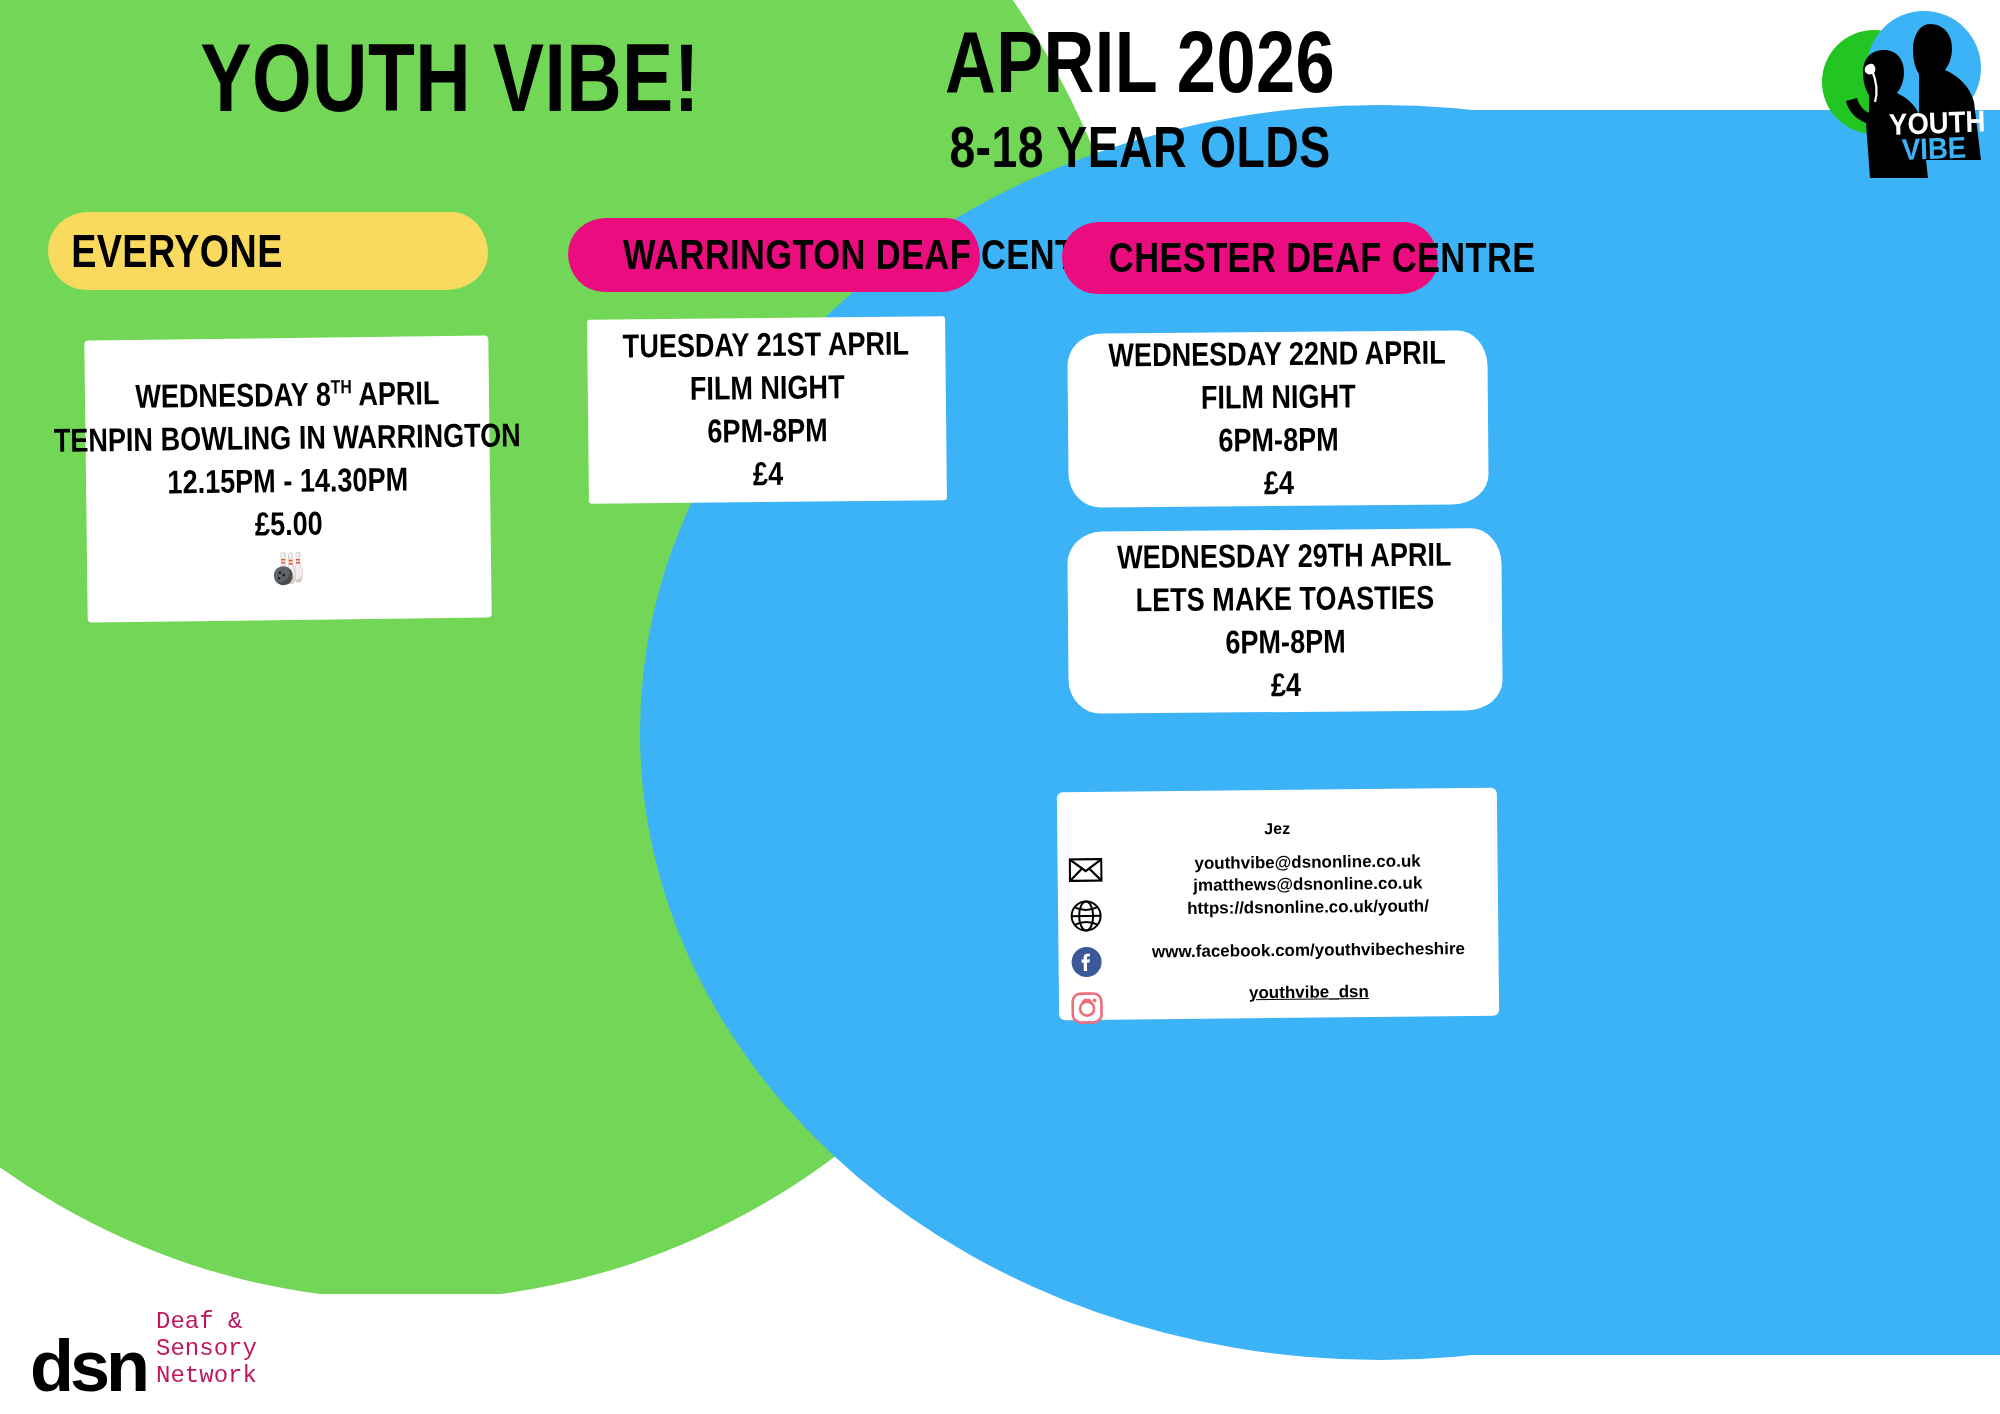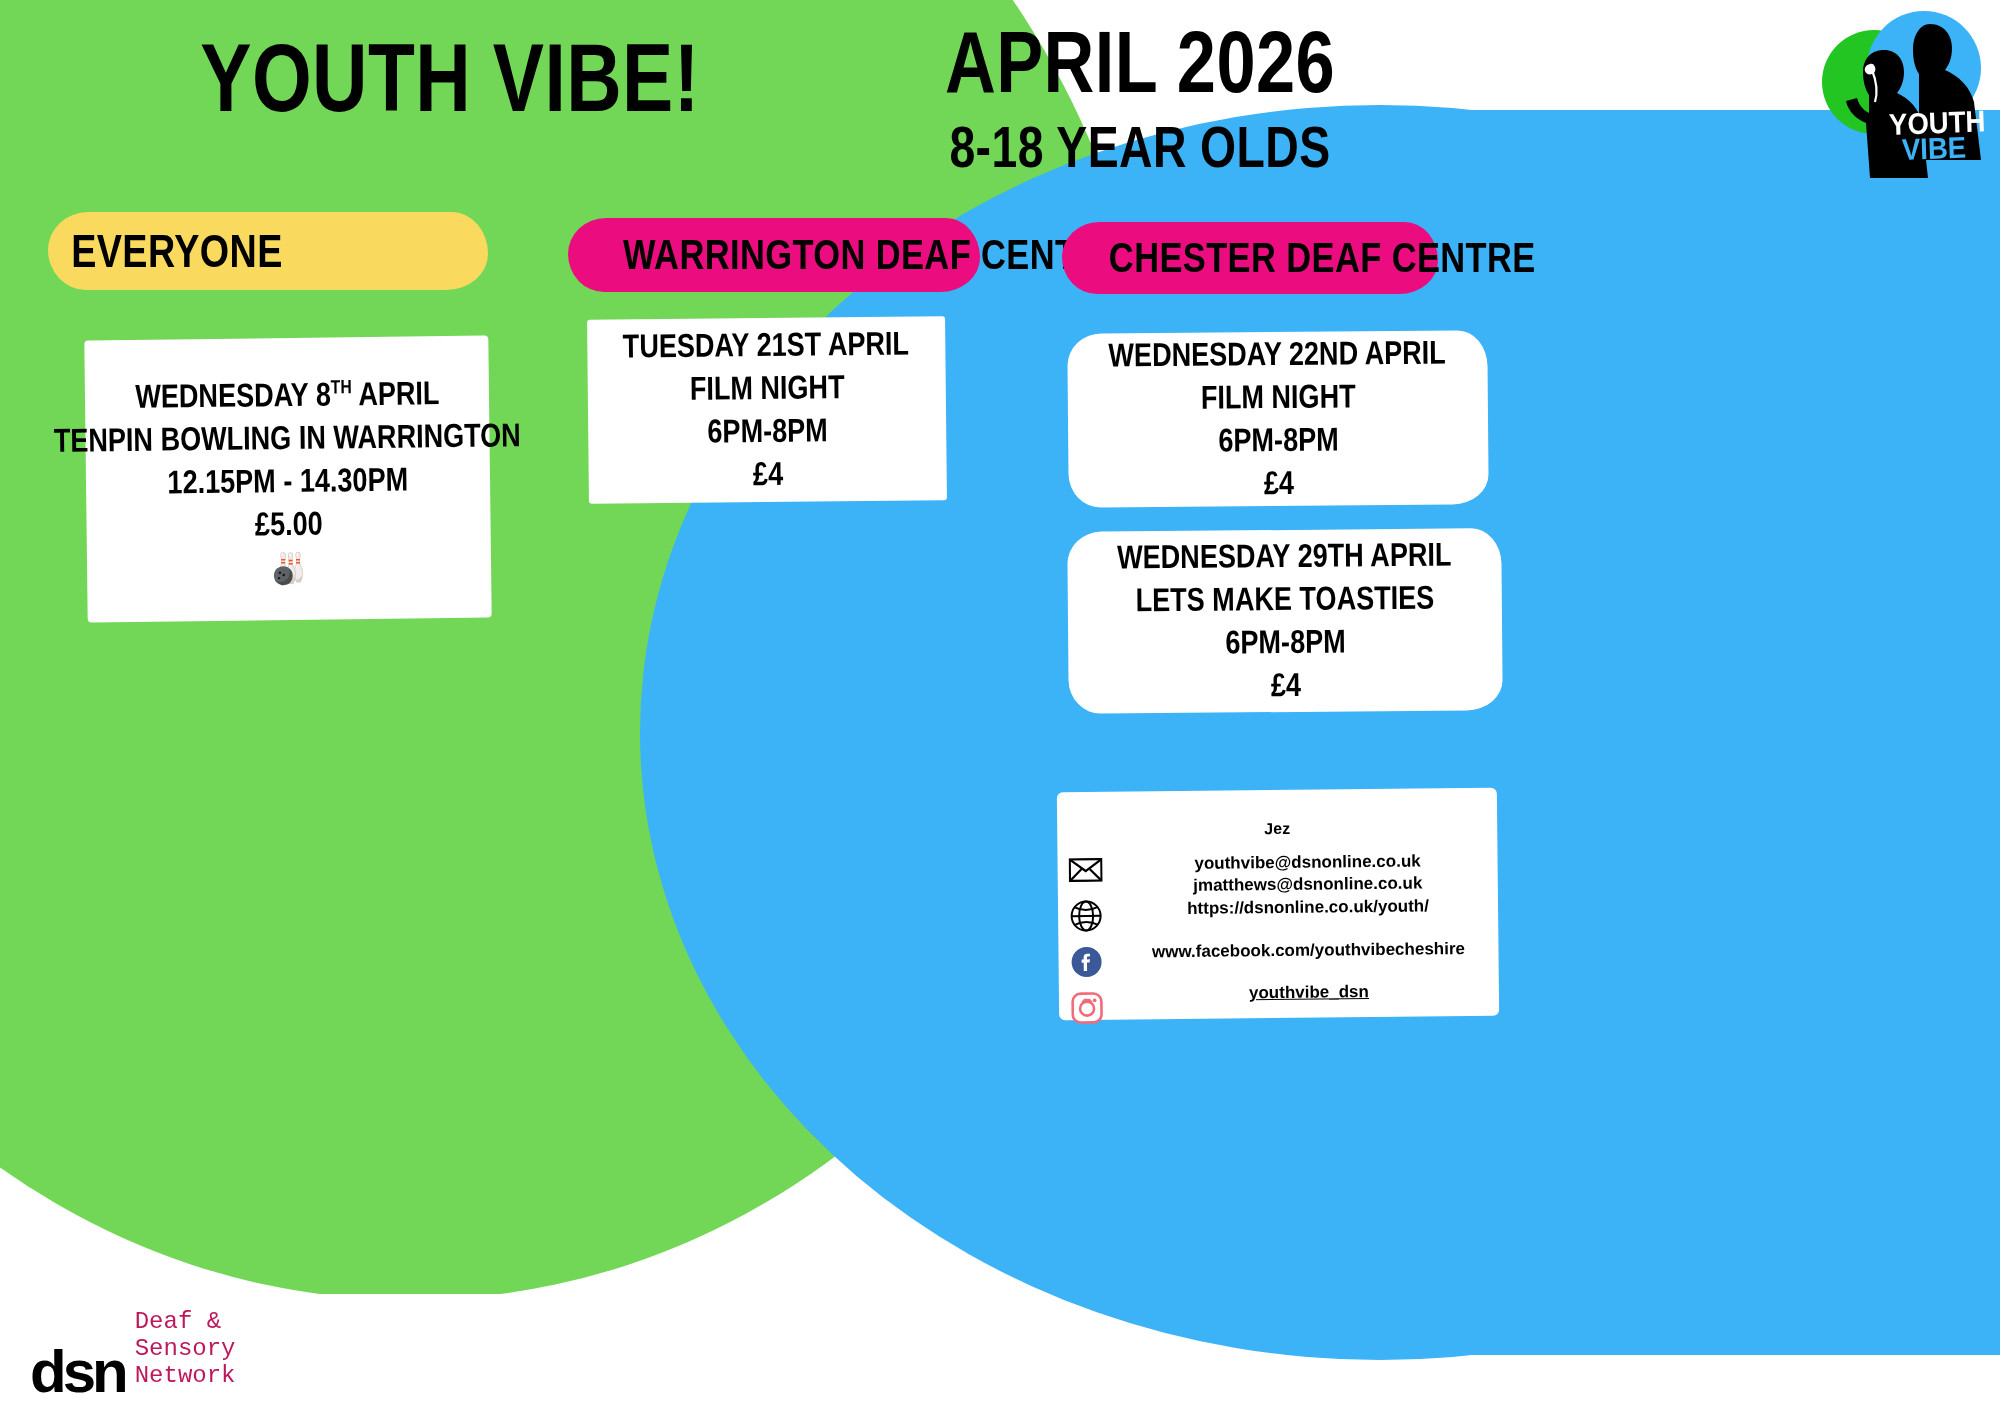--- a/index.html
+++ b/index.html
@@ -298,21 +298,21 @@
     left: 30px;
     bottom: 18px;
     z-index: 14;
     display: flex;
     align-items: flex-end;
     gap: 18px;
   }
   #dsn-wordmark {
     font-family: "Liberation Sans", sans-serif;
     font-weight: 700;
-    font-size: 60px;
+    font-size: 72px;
     line-height: 0.82;
     color: #000;
     letter-spacing: -4px;
   }
   #dsn-sub {
     font-family: Liberation Mono, monospace;
     font-size: 24px;
     line-height: 1.12;
     color: #be185d;
     padding-bottom: 6px;

